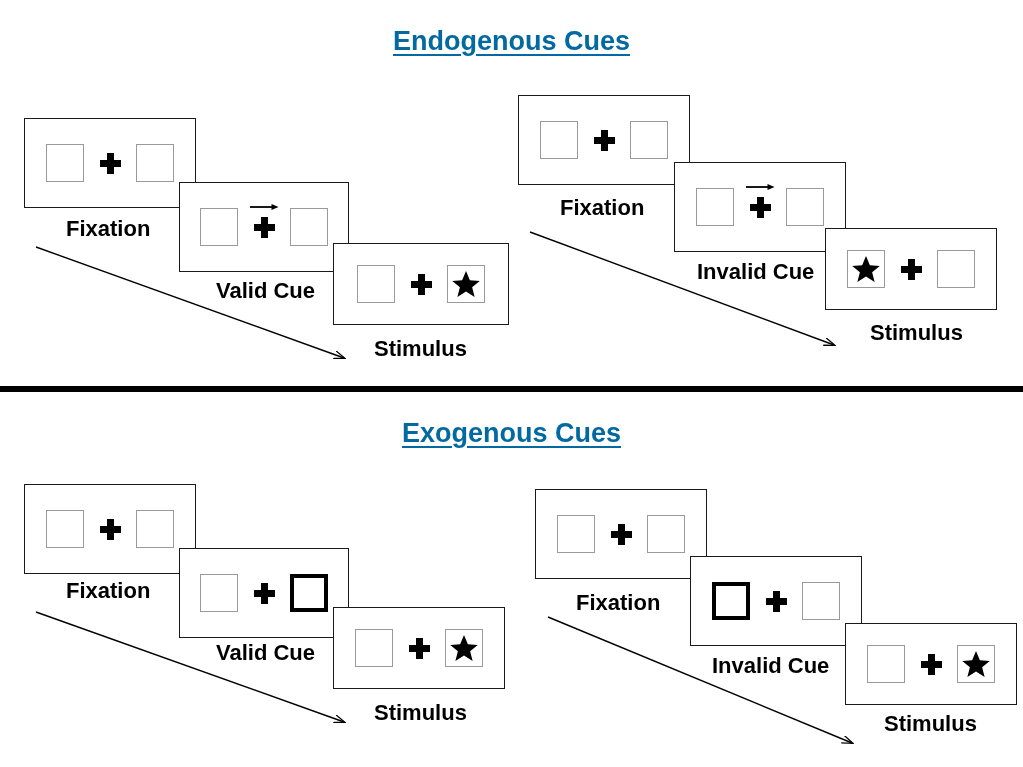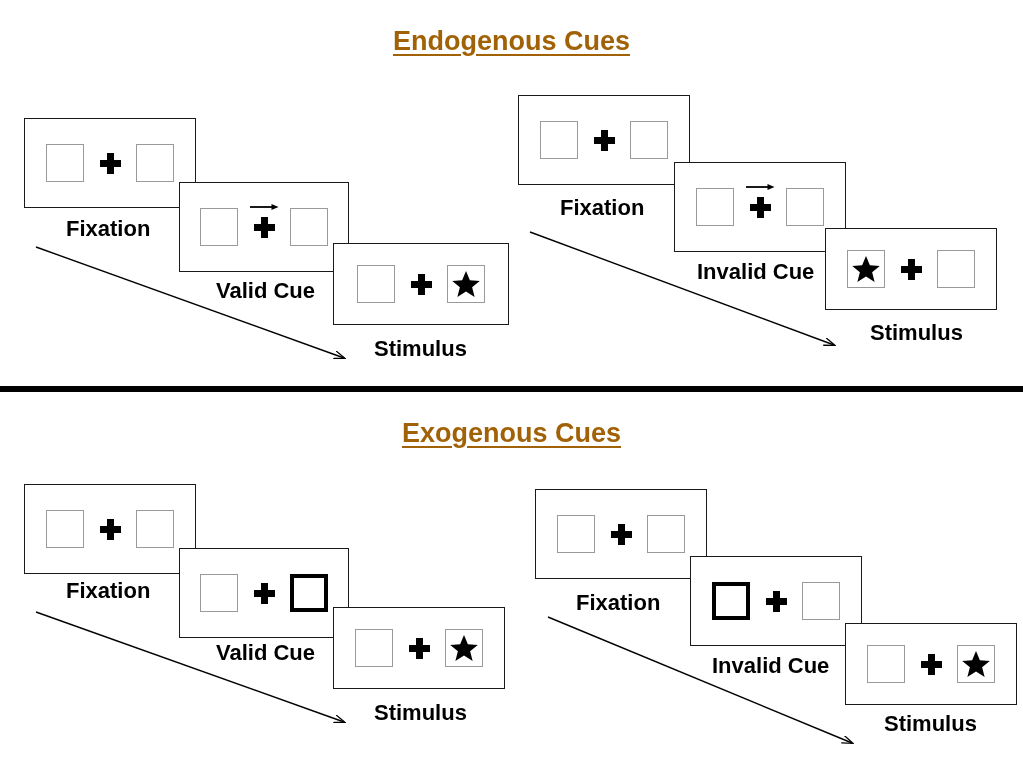--- a/index.html
+++ b/index.html
@@ -21,21 +21,21 @@
     left: 0; top: 0;
     width: 1023px;
     height: 767px;
   }
 
   
   .section-title {
     position: absolute;
     font-size: 27px;
     font-weight: bold;
-    color: #a16207;
+    color: #0369a1;
     text-decoration: underline;
     text-underline-offset: 4px;
     white-space: nowrap;
     letter-spacing: 0px;
   }
   #title-endogenous { left: 0; top: 26px; width: 1023px; text-align: center; }
   #title-exogenous  { left: 0; top: 418px; width: 1023px; text-align: center; }
 
   
   .divider {

